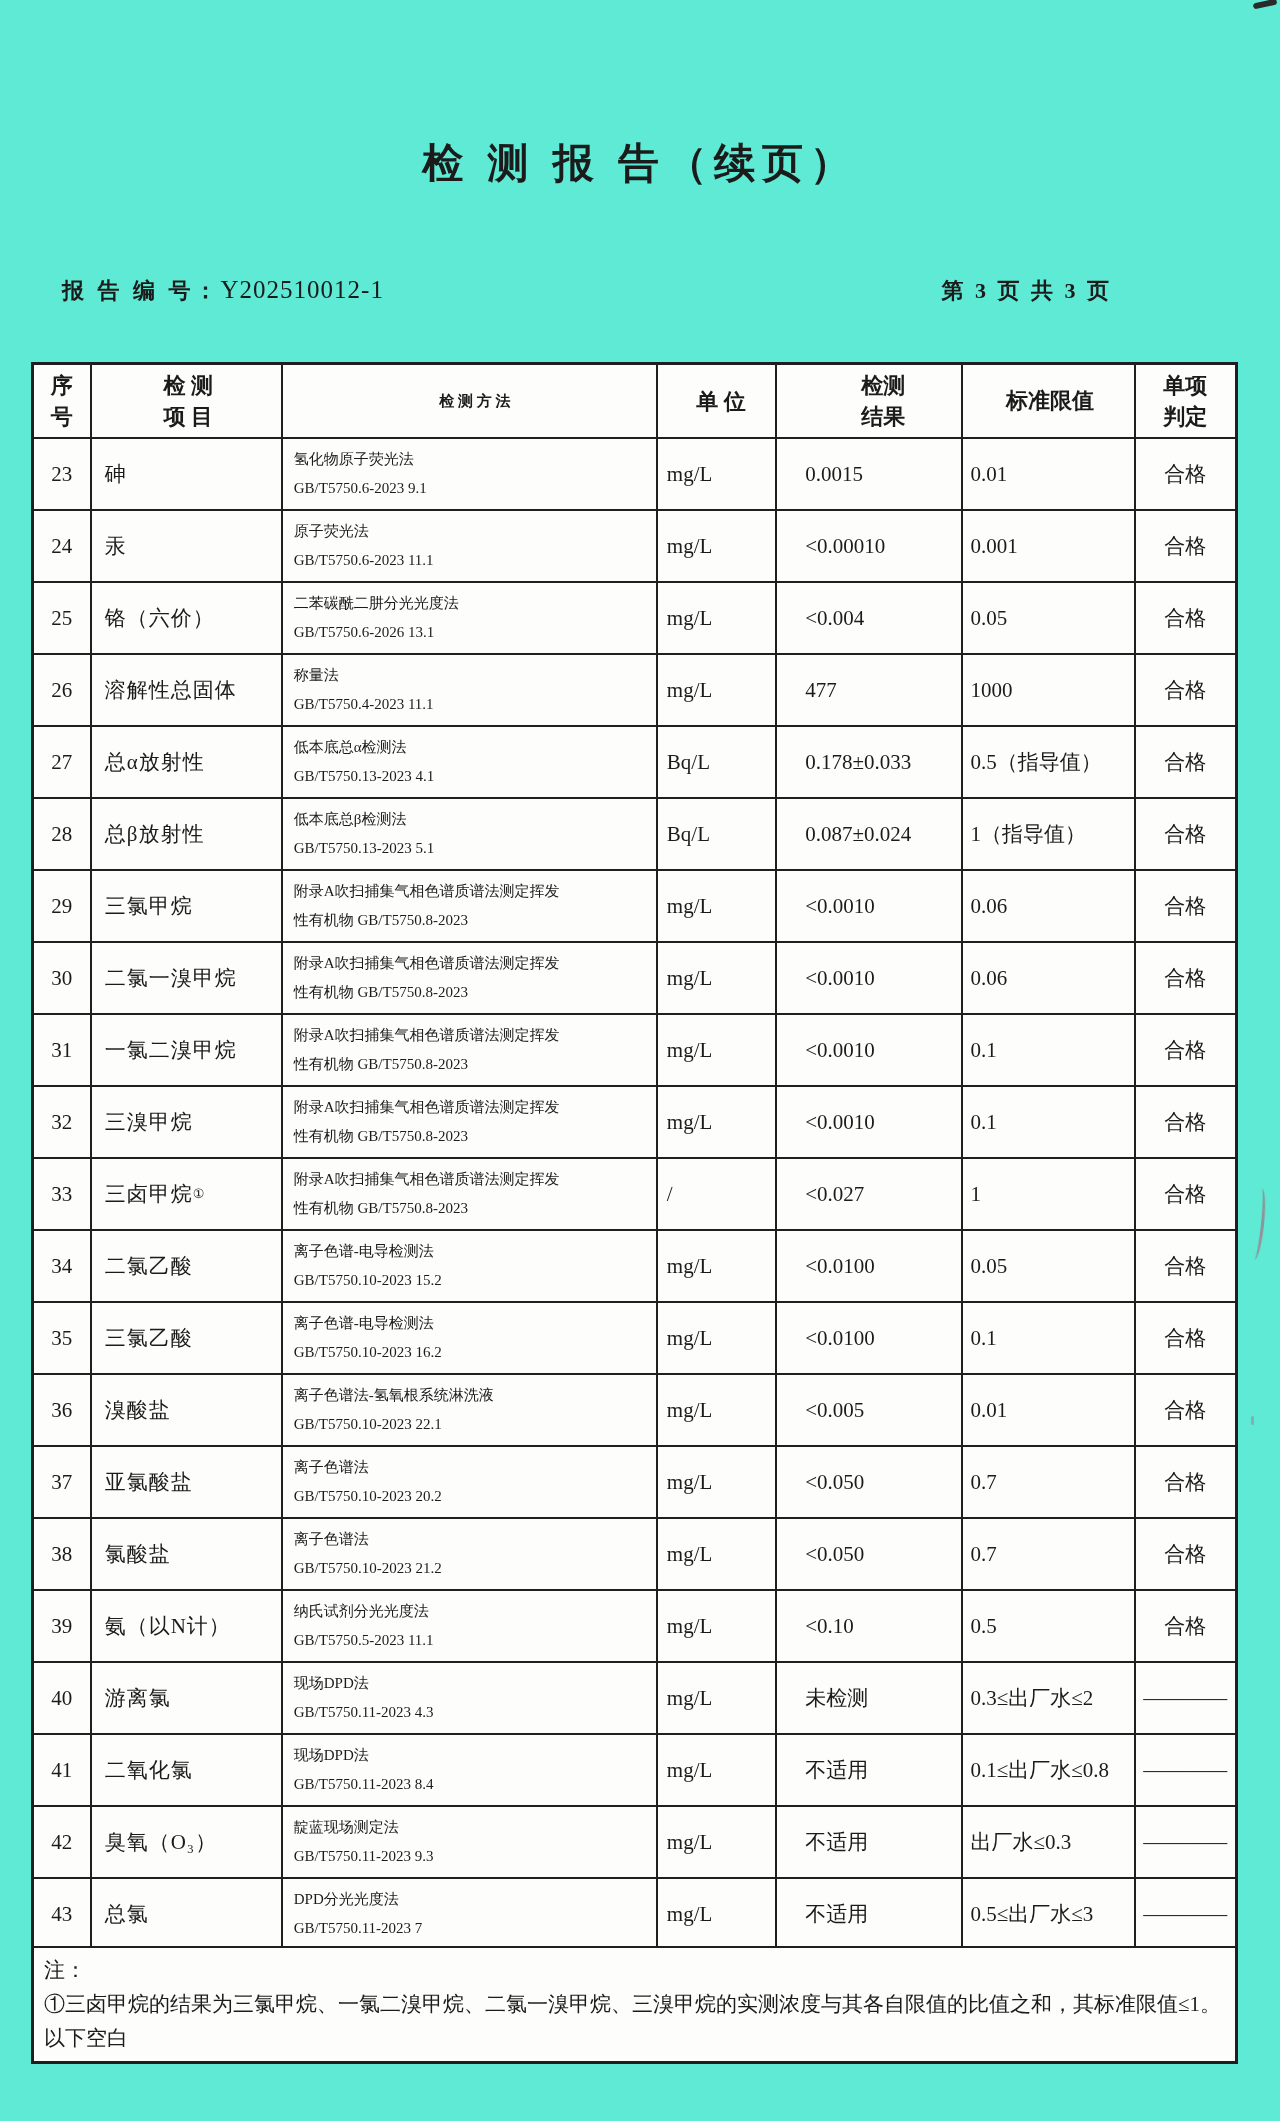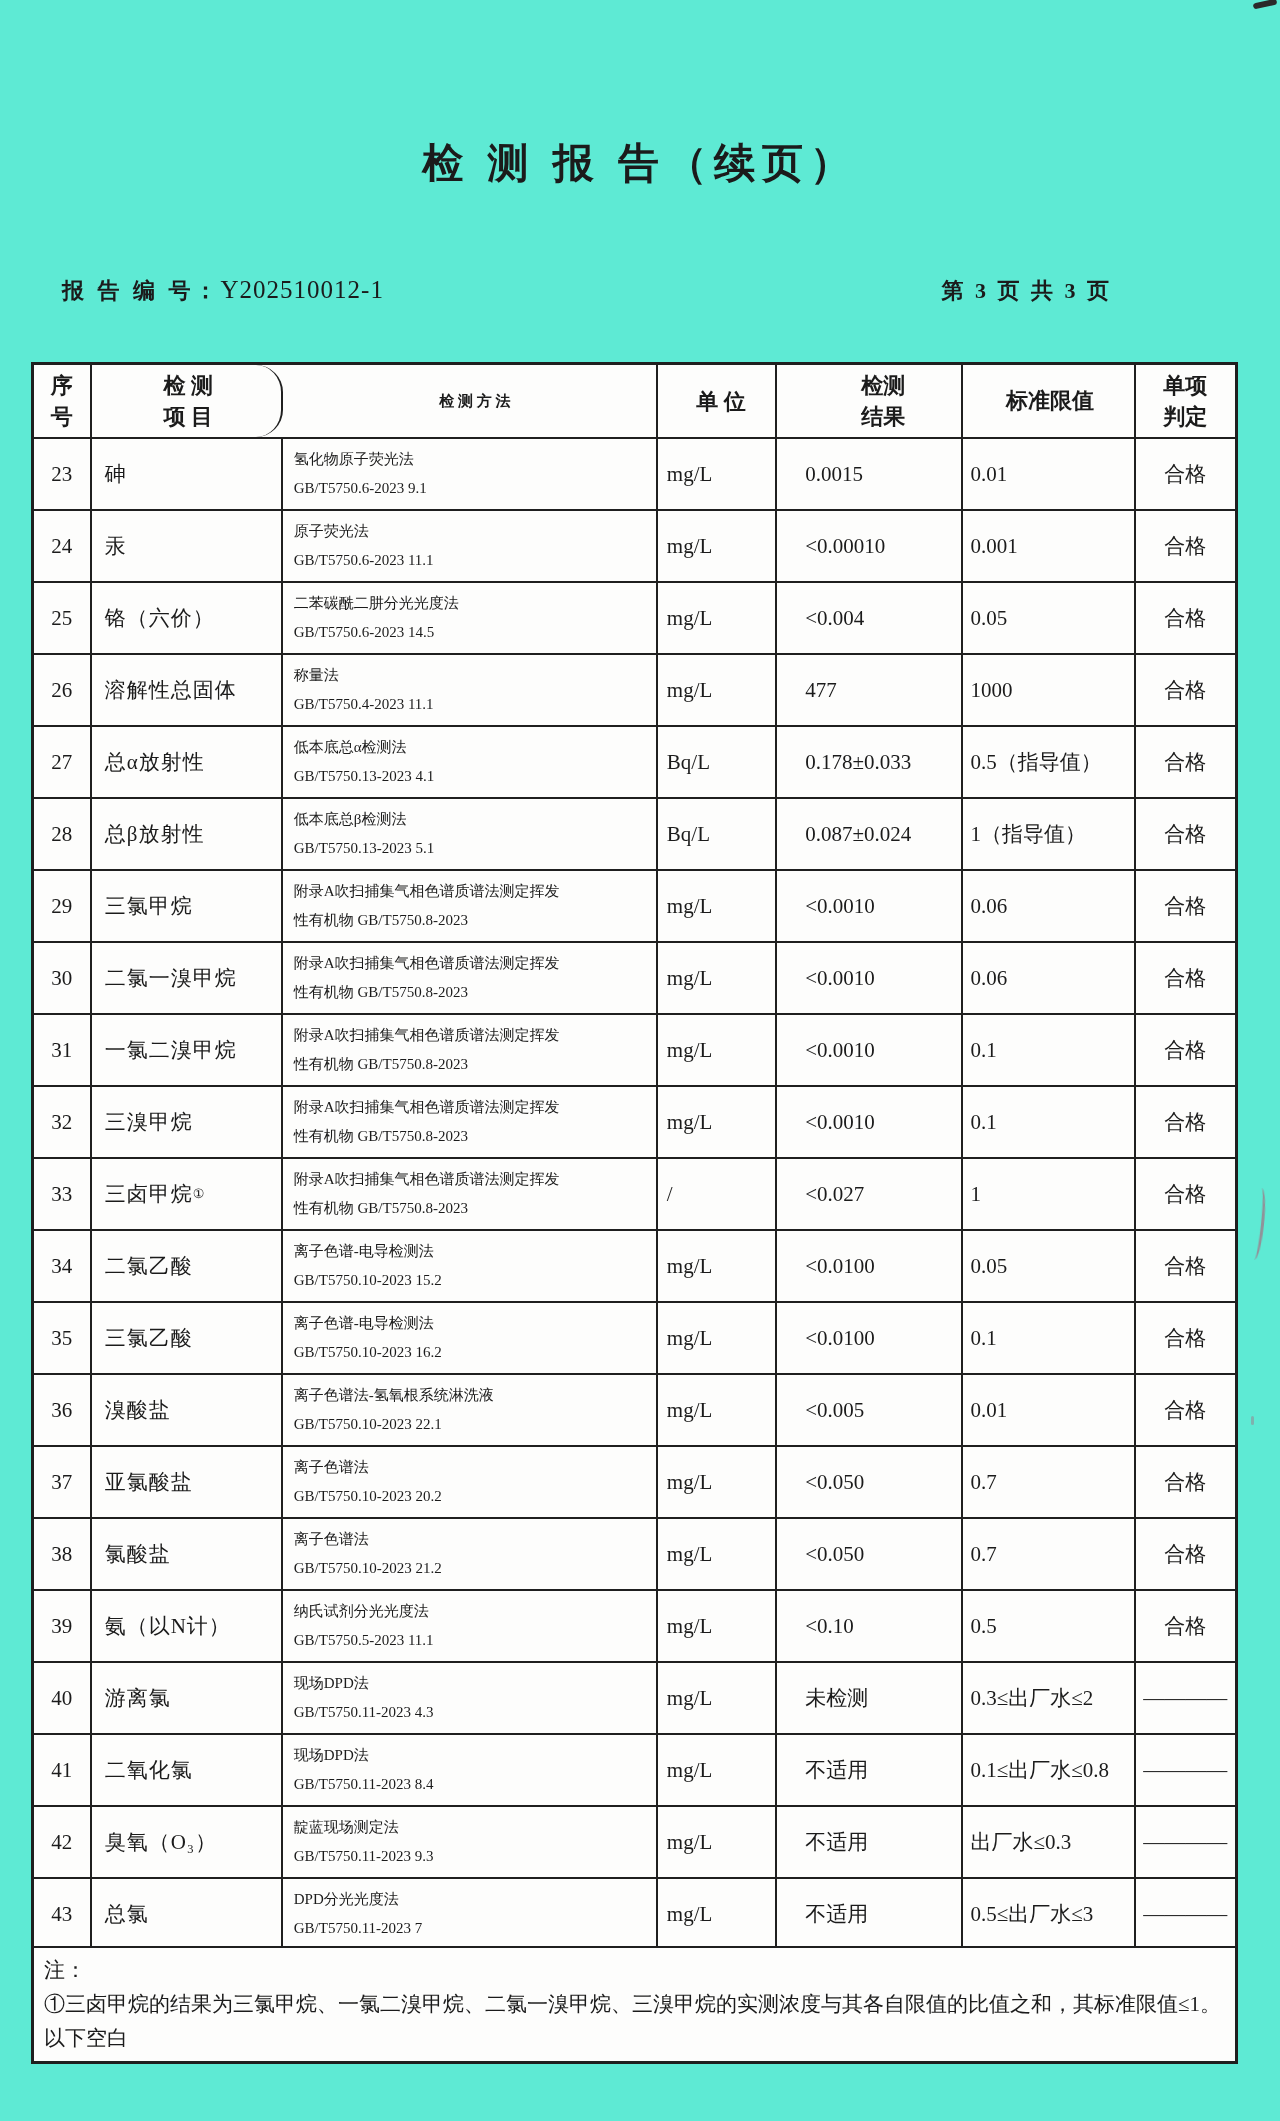--- a/index.html
+++ b/index.html
@@ -38,21 +38,21 @@
     display:flex; flex-direction:column; justify-content:center;
     font-size:21px; line-height:28px;
   }
   .td:last-child { border-right:none; }
   .th {
     align-items:center; text-align:center;
     white-space:pre-line; font-weight:700; font-size:22px; line-height:31px;
   }
   .c-no     { width:58px;  align-items:center; }
   .c-item   { width:192px; padding-left:13px; flex-direction:row; align-items:center; justify-content:flex-start; letter-spacing:1px; }
-  .c-item.th{ flex-direction:column; justify-content:center; padding-left:4px; letter-spacing:0;border-radius:27px; }
+  .c-item.th{ flex-direction:column; justify-content:center; padding-left:4px; letter-spacing:0; }
   .c-method { width:377px; padding-left:11px; font-size:15px; line-height:29px; }
   .c-unit   { width:120px; padding-left:9px; }
   .c-result { width:187px; padding-left:28px; }
   .c-limit  { width:173px; padding-left:7px; line-height:28px; padding-right:4px; }
   .c-judge  { width:100px; align-items:center; }
   sup { font-size:13px; line-height:0; vertical-align:super; }
 
   .note-block {
     position:absolute; left:31px; top:1946px; width:1207px; height:118px;
     border:3px solid #1f1f1f; border-top:2px solid #1f1f1f;
@@ -146,21 +146,21 @@
     </div>
 
     <div class="tr">
       <div class="td c-no">25</div>
       <div class="td c-item">
             <span>铬（六价）</span>
             <sup></sup>
           </div>
       <div class="td c-method">
         <div>二苯碳酰二肼分光光度法</div>
-        <div>GB/T5750.6-2023 14.5</div>
+        <div>GB/T5750.6-2026 13.1</div>
       </div>
       <div class="td c-unit">mg/L</div>
       <div class="td c-result">&lt;0.004</div>
       <div class="td c-limit">0.05</div>
       <div class="td c-judge">合格</div>
     </div>
 
     <div class="tr">
       <div class="td c-no">26</div>
       <div class="td c-item">

